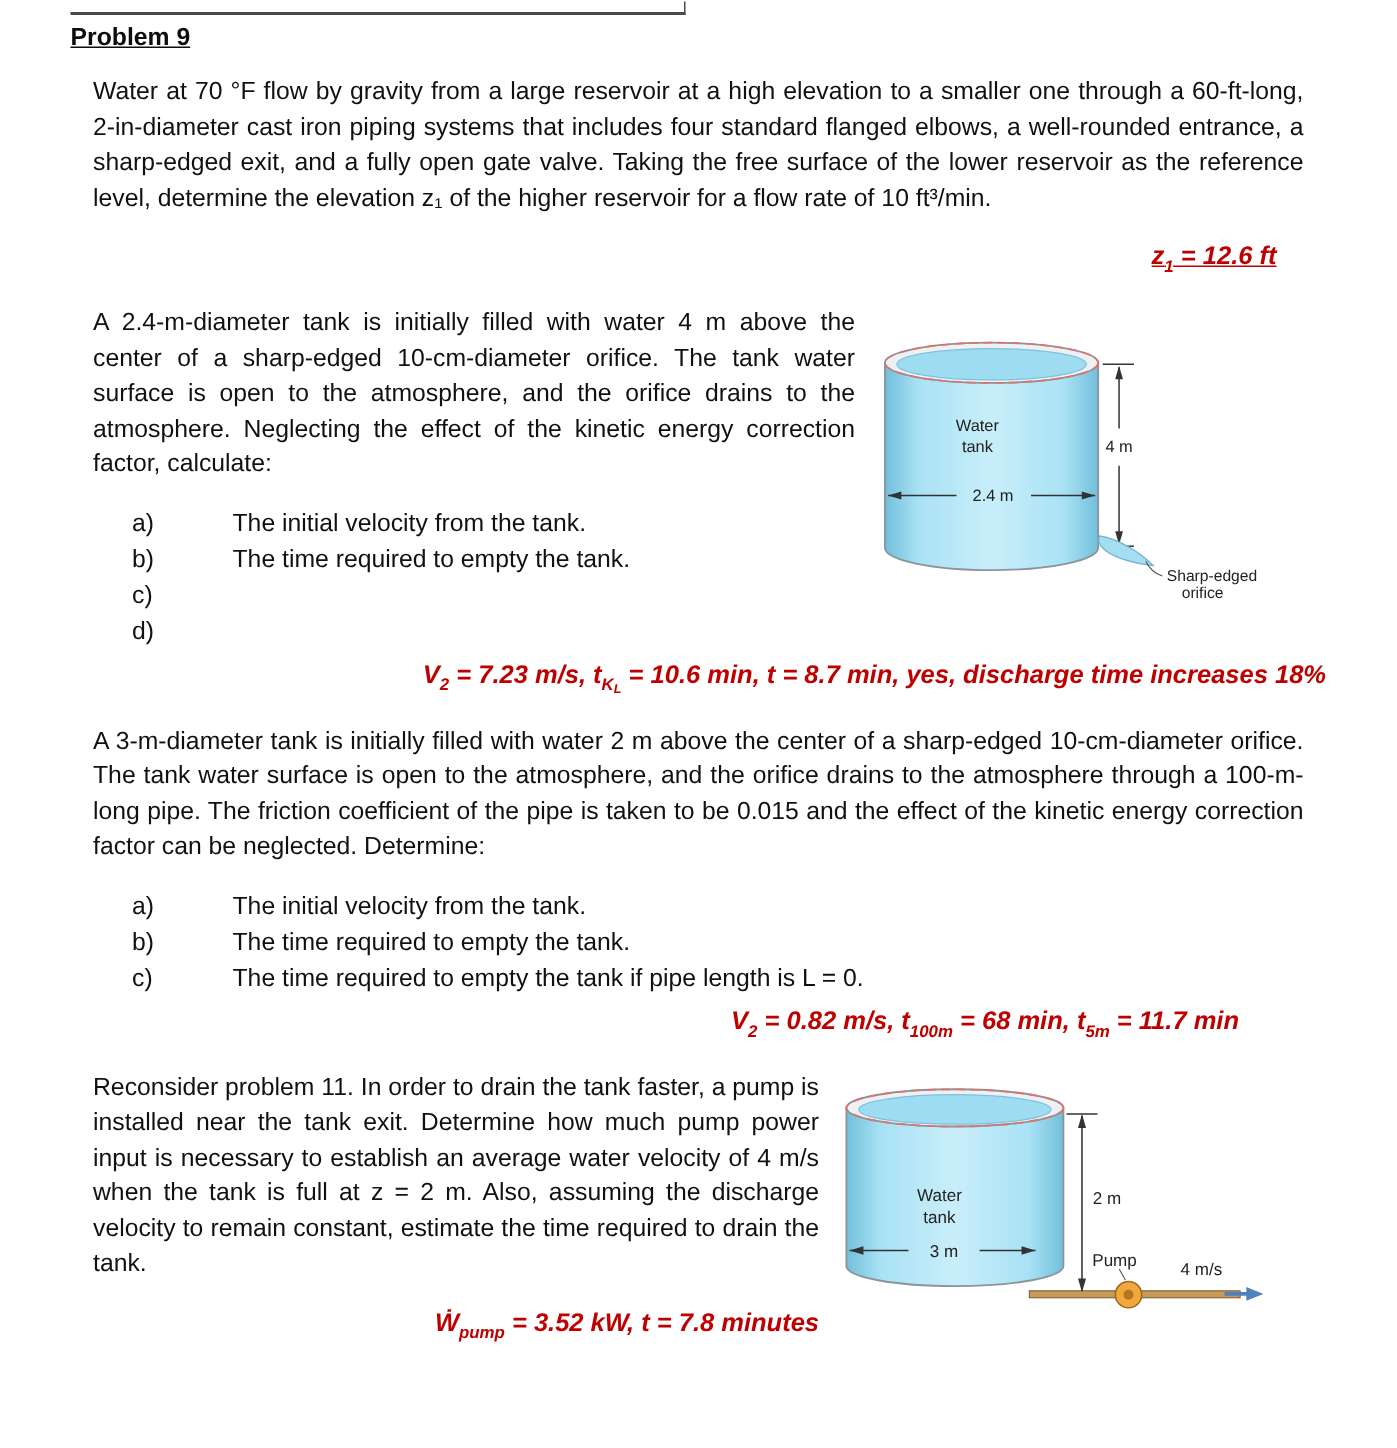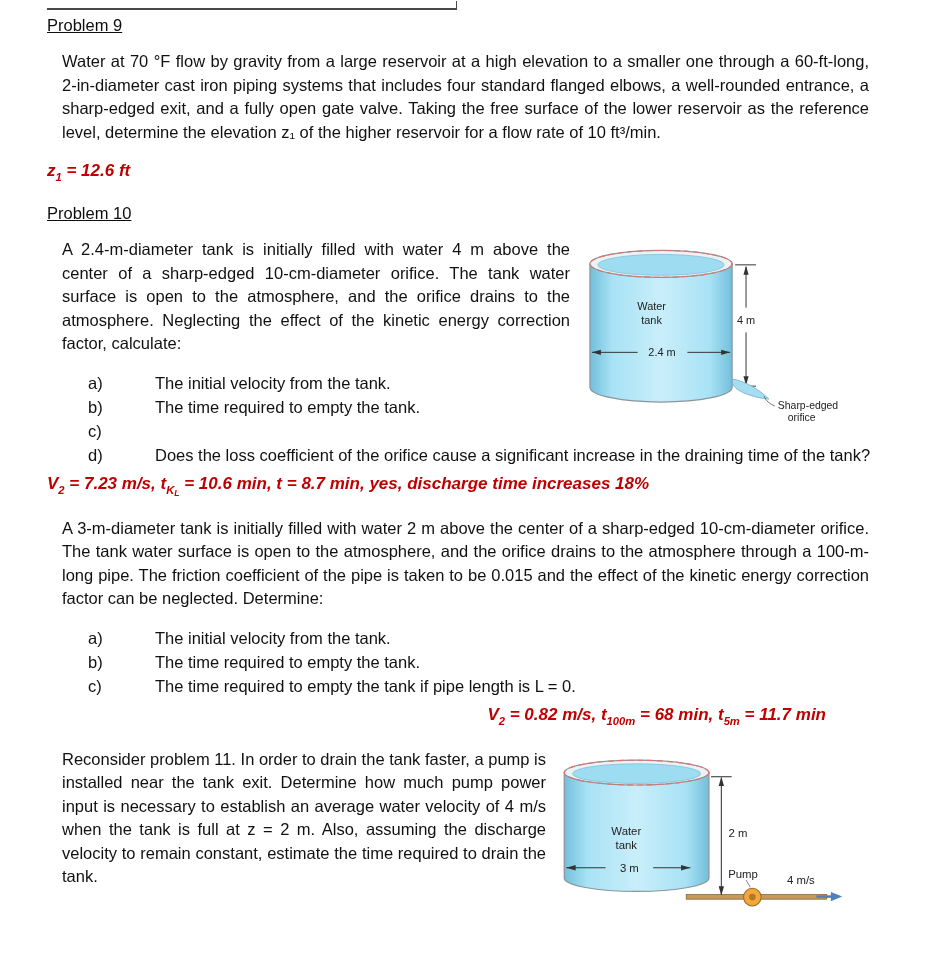--- a/index.html
+++ b/index.html
@@ -28,21 +28,21 @@
     position: absolute;
     right: 0;
     top: -9px;
     height: 9px;
     border-right: 1.5px solid #4a4a4a;
   }
   .problem-section { margin-top: 22px; clear: both; }
   .problem-section.first { margin-top: 0; }
   .problem-title {
     font-size: 16.5px;
-    font-weight: normal;
+    font-weight: bold;
     text-decoration: underline;
     margin: 0 0 3px 0;
     color: #0d0d0d;
   }
   .body-text {
     font-size: 16.5px;
     line-height: 23.5px;
     text-align: justify;
     margin: 15px;
   }
@@ -58,43 +58,42 @@
   .answer-line {
     color: #bf0000;
     font-weight: bold;
     font-style: italic;
     font-size: 17px;
     line-height: 23px;
     margin-top: 5px;
   }
   .answer-line sub { font-size: 66%; line-height: 0; vertical-align: -0.45em; }
   .answer-line sub.sub2 { font-size: 50%; vertical-align: -0.85em; }
-  .align-right  { padding-right: 33px; }
+  .align-right  { text-align: right; padding-right: 33px; text-decoration: underline; }
   .align-right-wide { text-align: right; padding-right: 58px; }
-  .align-center { text-align: left; }
+  .align-center { text-align: right; }
   .diagram-right { float: right; }
   .diagram-10 { width: 348px; margin: 14px -44px 4px 10px; }
   .diagram-12 { width: 372px; margin: 6px -44px 2px 10px; }
   svg text { font-family: "Liberation Sans", "DejaVu Sans", sans-serif; fill: #222; }
 </style>
 </head>
 <body>
 
 <div class="page">
 
   <div class="top-rule"></div>
 
   <section class="problem-section first">
     <h2 class="problem-title">Problem 9</h2>
     <p class="body-text">Water at 70 °F flow by gravity from a large reservoir at a high elevation to a smaller one through a 60-ft-long, 2-in-diameter cast iron piping systems that includes four standard flanged elbows, a well-rounded entrance, a sharp-edged exit, and a fully open gate valve. Taking the free surface of the lower reservoir as the reference level, determine the elevation z₁ of the higher reservoir for a flow rate of 10 ft³/min.</p>
     <div class="answer-line align-right"><span>z</span><sub>1</sub><span> = 12.6 ft</span></div>
   </section>
 
   <section class="problem-section">
-    <h2 class="problem-title">Problem 10</h2>
 
     <div class="diagram-right diagram-10">
       <svg viewBox="0 0 350 188" width="100%">
         <defs>
           <linearGradient id="tg10" x1="0" y1="0" x2="1" y2="0">
             <stop offset="0" stop-color="#72bfdb"></stop>
             <stop offset="0.16" stop-color="#a9e2f5"></stop>
             <stop offset="0.5" stop-color="#c9eefa"></stop>
             <stop offset="0.84" stop-color="#a9e2f5"></stop>
             <stop offset="1" stop-color="#72bfdb"></stop>
@@ -145,21 +144,20 @@
       </div>
       <div class="alpha-item">
         <span class="alpha-label">b)</span>
         <span class="alpha-text">The time required to empty the tank.</span>
       </div>
       <div class="alpha-item">
         <span class="alpha-label">c)</span>
       </div>
       <div class="alpha-item">
         <span class="alpha-label">d)</span>
-        <span class="alpha-text">Does the loss coefficient of the orifice cause a significant increase in the draining time of the tank?</span>
       </div>
     </div>
     <div class="answer-line align-center"><span>V</span><sub>2</sub><span> = 7.23 m/s, t</span><sub>K</sub><sub class="sub2">L</sub><span> = 10.6 min, t = 8.7 min, yes, discharge time increases 18%</span></div>
   </section>
 
   <section class="problem-section">
     <p class="body-text">A 3-m-diameter tank is initially filled with water 2 m above the center of a sharp-edged 10-cm-diameter orifice. The tank water surface is open to the atmosphere, and the orifice drains to the atmosphere through a 100-m-long pipe. The friction coefficient of the pipe is taken to be 0.015 and the effect of the kinetic energy correction factor can be neglected. Determine:</p>
     <div class="alpha-list">
       <div class="alpha-item">
         <span class="alpha-label">a)</span>
@@ -225,15 +223,16 @@
         <text x="181" y="120" font-size="11" text-anchor="middle">Pump</text>
         <g>
           <line x1="252" y1="138" x2="267" y2="138" stroke="#4f81bd" stroke-width="2.5"></line>
           <polygon points="277,138 266,133.5 266,142.5" fill="#4f81bd"></polygon>
         </g>
         <text x="237" y="126" font-size="11" text-anchor="middle">4 m/s</text>
       </svg>
     </div>
 
     <p class="body-text">Reconsider problem 11. In order to drain the tank faster, a pump is installed near the tank exit. Determine how much pump power input is necessary to establish an average water velocity of 4 m/s when the tank is full at z = 2 m. Also, assuming the discharge velocity to remain constant, estimate the time required to drain the tank.</p>
+    <div class="answer-line align-center"><span>Ẇ</span><sub>pump</sub><span> = 3.52 kW, t = 7.8 minutes</span></div>
   </section>
 
 </div>
 
 </body></html>

